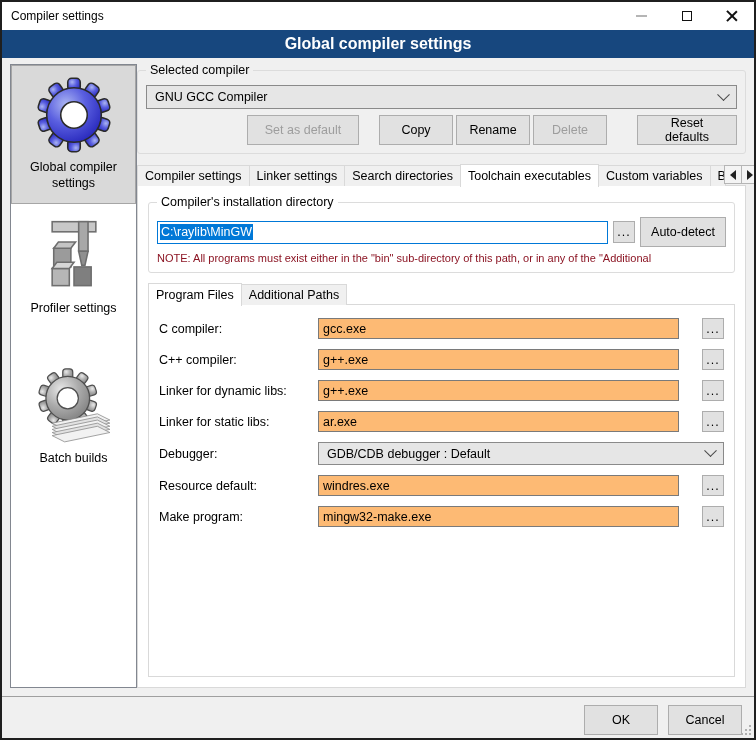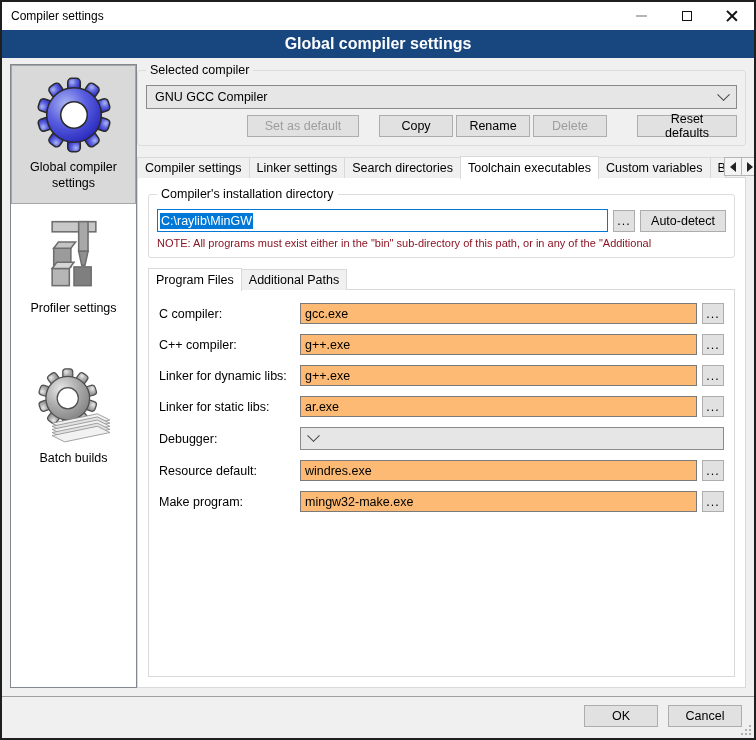--- a/index.html
+++ b/index.html
@@ -69,21 +69,21 @@
   .groupbox.on-white > .gb-label { background: #fff; }
   
   .combo {
     height: 24px; background: #e6e6e6; border: 1px solid #8a8a8a;
     display: flex; align-items: center; padding: 8px 8px; cursor: default;
   }
   .combo .combo-text { flex: 1; white-space: nowrap; overflow: hidden; }
   .chev { width: 9px; height: 9px; border-right: 1.5px solid #4a4a4a; border-bottom: 1.5px solid #4a4a4a; transform: rotate(45deg) translate(-2px,-2px); flex-shrink:0; }
   
   .btn {
-    height: 22px; background: #e1e1e1; border: 1px solid #adadad;
+    height: 30px; background: #e1e1e1; border: 1px solid #adadad;
     font-family: "Liberation Sans", sans-serif; font-size: 12.5px;
     display: inline-flex; align-items: center; justify-content: center;
     padding: 0 10px; cursor: default;
   }
   .btn:disabled, .btn.disabled { color: #9d9d9d; }
   .btn-row { display: flex; justify-content: flex-end; align-items: center; margin-top: 6px; }
   .btn-row .gap-sm { width: 3px; }
   .btn-row .gap-md { width: 20px; }
   .btn-row .gap-lg { width: 30px; }
   
@@ -117,21 +117,21 @@
   .mini-btn { width: 22px; height: 22px; padding: 0; margin-left: 5px; flex-shrink: 0; letter-spacing: 1px; }
   .autodetect-btn { margin-left: 5px; flex-shrink: 0; }
   .note {
     margin-top: 5px; color: #8c1524; white-space: nowrap; overflow: hidden; font-size: 11px;
   }
   
   .subpage {
     flex: 1; background: #fff; border: 1px solid #d9d9d9;
     padding: 13px 10px; min-height: 0; margin-top: -1px;
   }
-  .form-row { display: flex; align-items: center; margin-bottom: 10px; }
+  .form-row { display: flex; align-items: center; margin-bottom: 10px; gap: 18px; }
   .form-label { width: 141px; flex-shrink: 0; font-size: 12.5px; }
   .form-field {
     flex: 1; height: 21px; border: 1px solid #7a7a7a; background: #fdba74;
     font-family: "Liberation Sans", sans-serif; font-size: 12.5px; padding: 8px 4px;
   }
   .form-browse { width: 22px; height: 21px; padding: 0; margin-left: 5px; flex-shrink: 0; letter-spacing: 1px; }
   .form-combo { flex: 1; height: 23px; font-size: 12.5px; }
   
   .footer { flex-shrink: 0; border-top: 1px solid #9f9f9f; margin: 0 0 0 0; padding: 8px 12px 0 12px; height: 42px; display: flex; justify-content: flex-end; align-items: flex-start; position: relative; }
   .footer .btn { width: 74px; }
@@ -336,20 +336,21 @@
 
           <div class="form-row">
             <span class="form-label">Linker for static libs:</span>
             <input class="form-field" value="ar.exe" style="">
             <button class="btn form-browse">...</button>
           </div>
 
           <div class="form-row">
             <span class="form-label">Debugger:</span>
             <div class="combo form-combo">
+              <span class="combo-text">GDB/CDB debugger : Default</span>
               <span class="chev"></span>
             </div>
           </div>
 
           <div class="form-row">
             <span class="form-label">Resource default:</span>
             <input class="form-field" value="windres.exe" style="">
             <button class="btn form-browse">...</button>
           </div>
 

